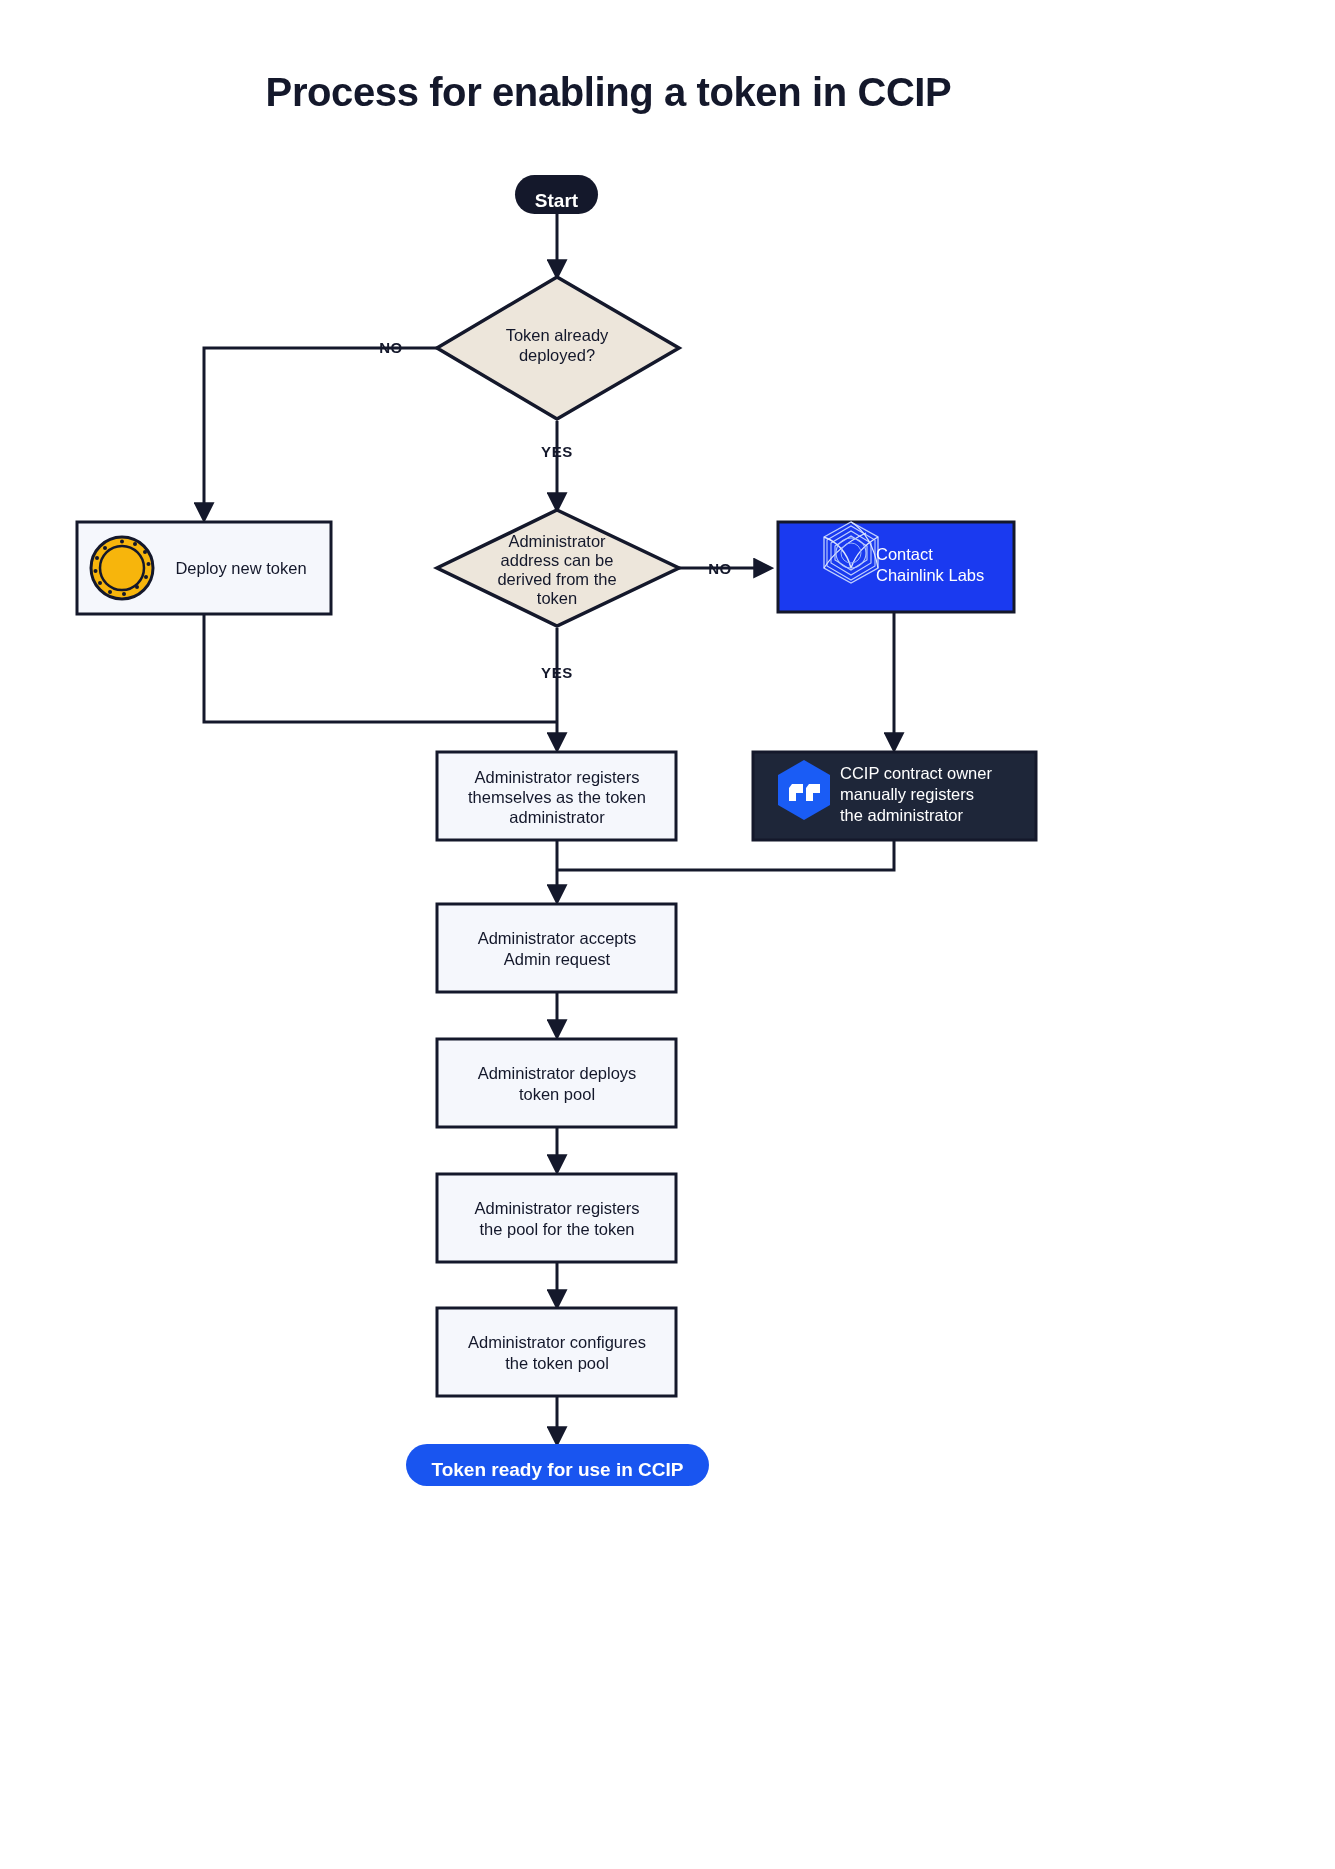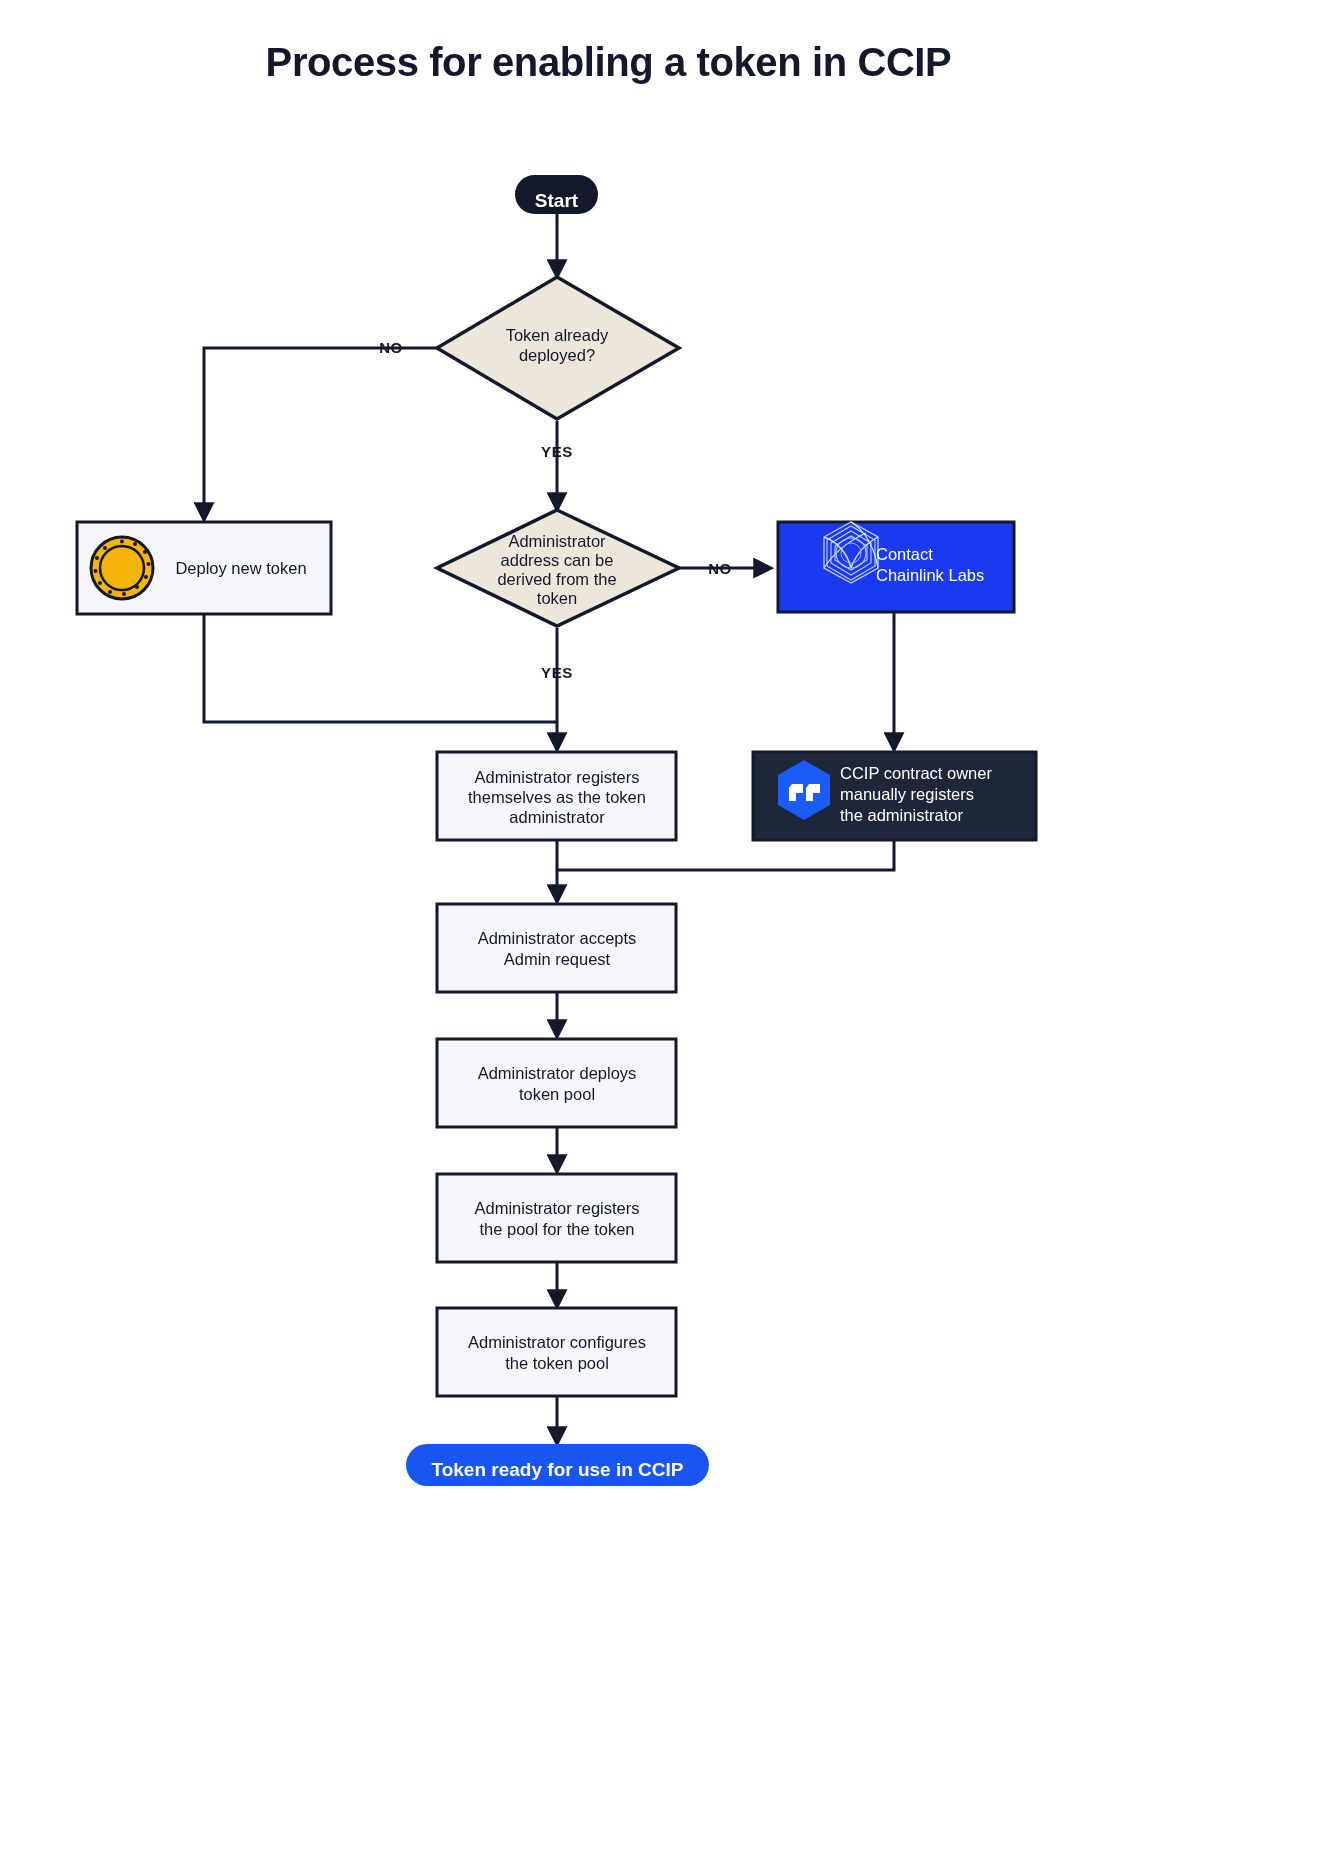--- a/index.html
+++ b/index.html
@@ -10,21 +10,21 @@
   body {
     width: 1335px;
     height: 1869px;
     font-family: "Liberation Sans", sans-serif;
     color: #14182B;
     overflow: hidden;
     position: relative;
   }
   #page-title {
     position: absolute;
-    top: 40px;
+    top: 70px;
     left: 0;
     width: 1217px;
     text-align: center;
     font-size: 40px;
     font-weight: bold;
     letter-spacing: -0.4px;
     color: #14182B;
   }
   #flow {
     position: absolute;

